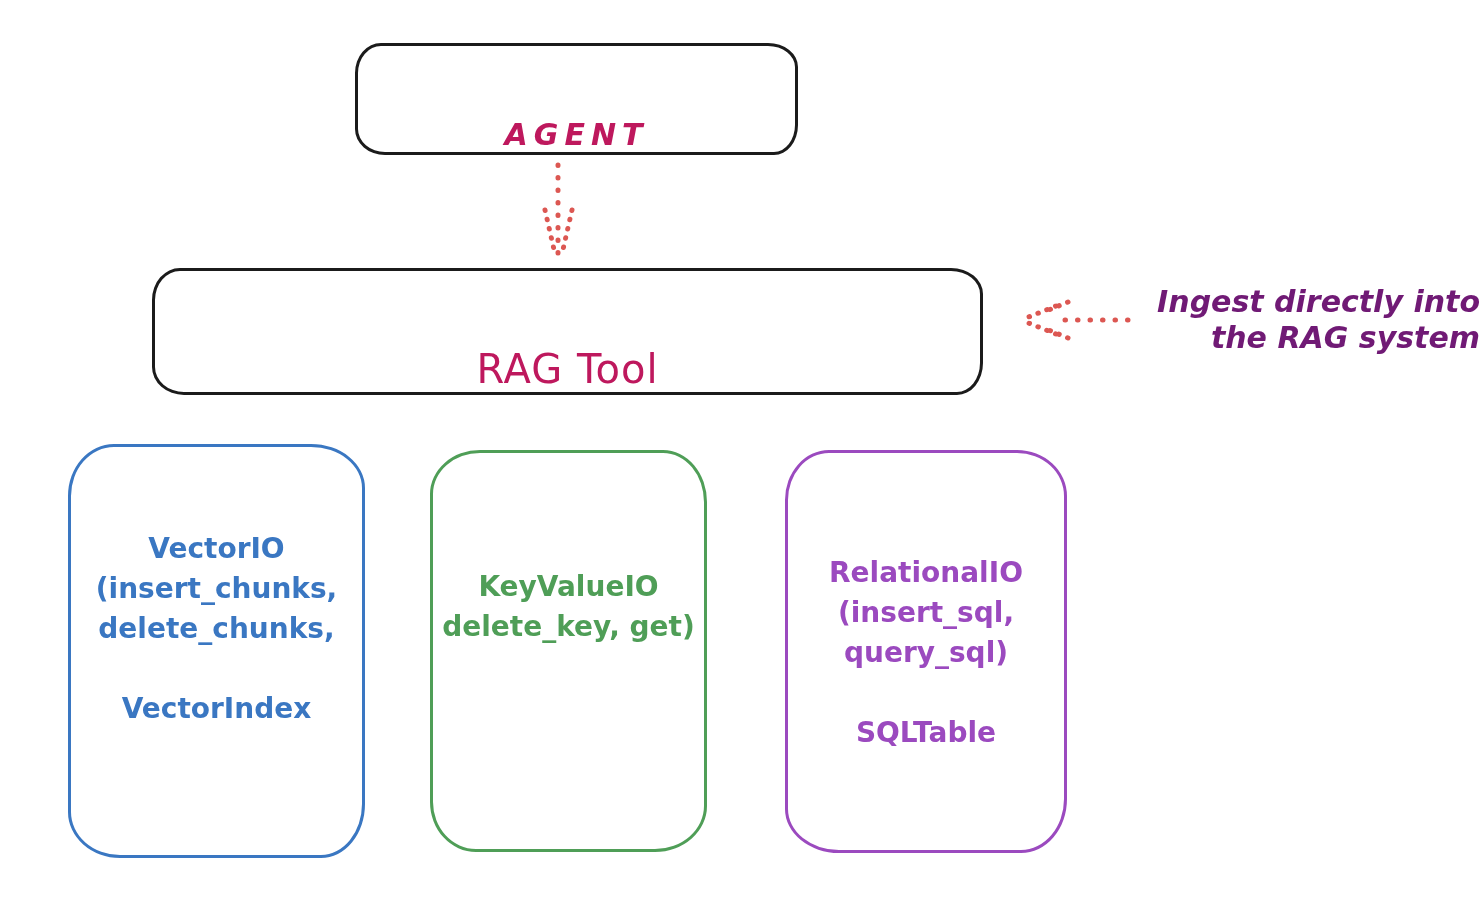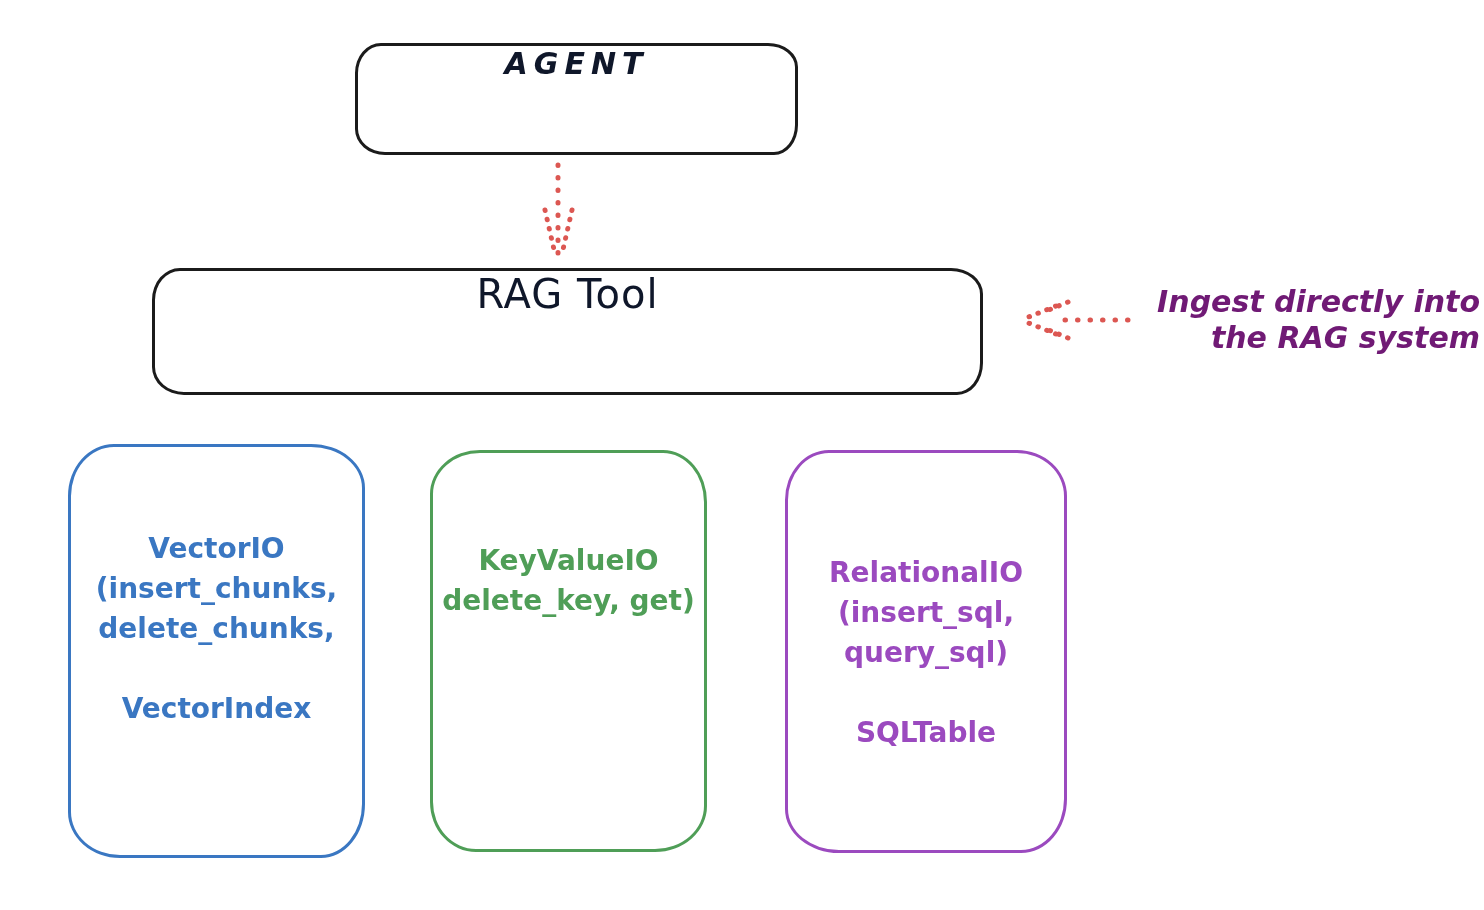--- a/index.html
+++ b/index.html
@@ -14,23 +14,23 @@
     height: 910px;
     background: #ffffff;
     overflow: hidden;
   }
   .node {
     position: absolute;
     box-sizing: border-box;
     border: 3px solid #1b1b1b;
     background: #ffffff;
     display: flex;
-    align-items: flex-start;
+    align-items: flex-end;
     justify-content: center;
-    color: #0f172a;
+    color: #be185d;
   }
   .node.agent {
     left: 355px; top: 43px;
     width: 443px; height: 112px;
     border-radius: 26px 30px 24px 30px / 30px 24px 30px 26px;
     font-size: 30px;
     font-weight: 700;
     letter-spacing: 6px;
     font-style: italic;
   }
@@ -58,21 +58,21 @@
   .backend.b0 {
     left: 68px;  top: 444px;
     width: 297px; height: 414px;
     border-radius: 46px 54px 44px 52px / 52px 44px 54px 46px;
     padding-top: 82px;
   }
   .backend.b1 {
     left: 430px; top: 450px;
     width: 277px; height: 402px;
     border-radius: 50px 44px 52px 46px / 44px 52px 46px 50px;
-    padding-top: 88px;
+    padding-top: 114px;
   }
   .backend.b2 {
     left: 785px; top: 450px;
     width: 282px; height: 403px;
     border-radius: 44px 50px 46px 54px / 50px 46px 54px 44px;
     padding-top: 100px;
   }
   .annotation {
     position: absolute;
     left: 1135px; top: 284px;

